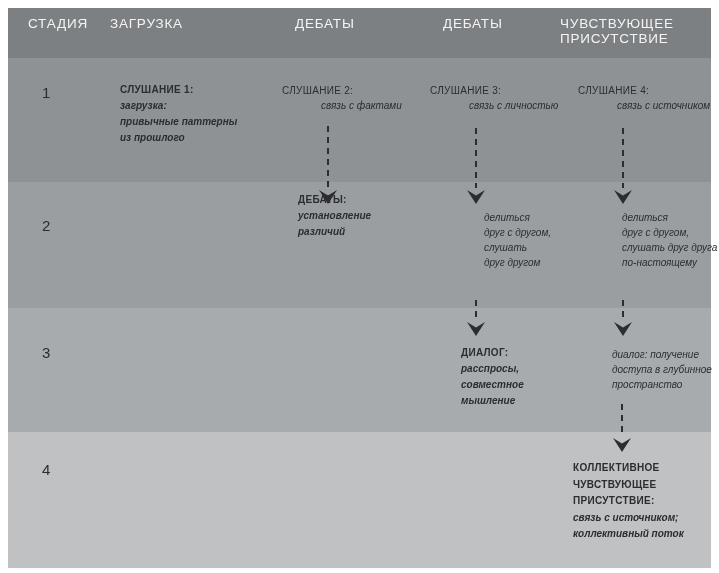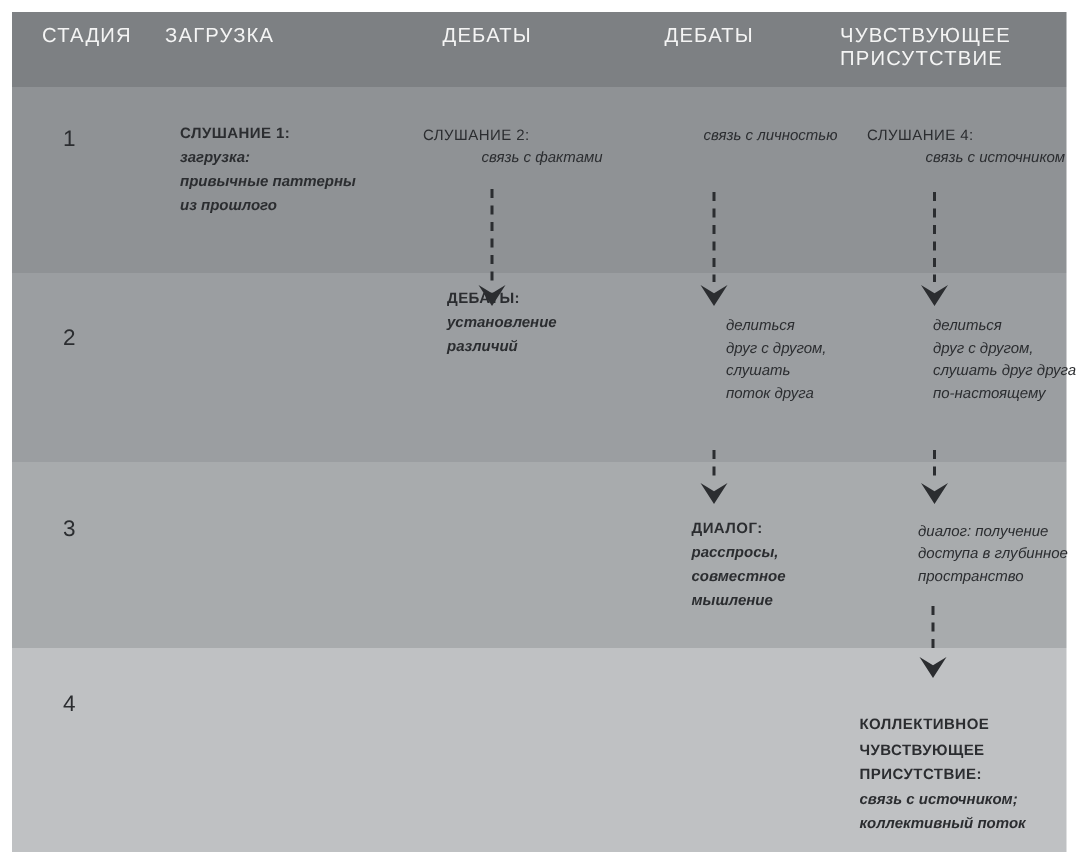--- a/index.html
+++ b/index.html
@@ -22,21 +22,21 @@
   .hblock{text-align:center;white-space:normal;}
   .stage-num{color:var(--text-dark);font-size:15px;}
 
   .cell{color:var(--text-dark);font-size:10px;line-height:15px;white-space:nowrap;}
   .cell span{display:block;}
   .t-bold{font-weight:bold;letter-spacing:.3px;}          
   .t-reg{font-weight:normal;letter-spacing:.3px;}         
   .bi{font-weight:bold;font-style:italic;}                
   .it{font-style:italic;margin-left:39px;}                                  
   .lh16{line-height:16px;}
-  .lh165{line-height:16.5px;margin-top:16px;}
+  .lh165{line-height:16.5px;}
 
   .arrow{position:absolute;transform:translateX(-50%);}
   .arrow line{stroke:var(--text-dark);stroke-width:2;}
   .arrow path{fill:var(--text-dark);}
 </style>
 </head>
 <body>
 
 <div class="page">
 
@@ -64,37 +64,38 @@
     <span class="t-bold">СЛУШАНИЕ 1:</span>
     <span class="bi">загрузка:</span>
     <span class="bi">привычные паттерны</span>
     <span class="bi">из прошлого</span>
   </div>
   <div class="abs cell" style="left:282px;top:83px">
     <span class="t-reg">СЛУШАНИЕ 2:</span>
     <span class="it">связь с фактами</span>
   </div>
   <div class="abs cell" style="left:430px;top:83px">
+    <span class="t-reg">СЛУШАНИЕ 3:</span>
     <span class="it">связь с личностью</span>
   </div>
   <div class="abs cell" style="left:578px;top:83px">
     <span class="t-reg">СЛУШАНИЕ 4:</span>
     <span class="it">связь с источником</span>
   </div>
 
   <div class="abs cell lh16" style="left:298px;top:192px">
     <span class="t-bold">ДЕБАТЫ:</span>
     <span class="bi">установление</span>
     <span class="bi">различий</span>
   </div>
   <div class="abs cell" style="left:445px;top:210px">
     <span class="it">делиться</span>
     <span class="it">друг с другом,</span>
     <span class="it">слушать</span>
-    <span class="it">поток друга</span>
+    <span class="it">друг другом</span>
   </div>
   <div class="abs cell" style="left:583px;top:210px">
     <span class="it">делиться</span>
     <span class="it">друг с другом,</span>
     <span class="it">слушать друг друга</span>
     <span class="it">по-настоящему</span>
   </div>
 
   <div class="abs cell" style="left:573px;top:347px">
     <span class="it">диалог: получение</span>

